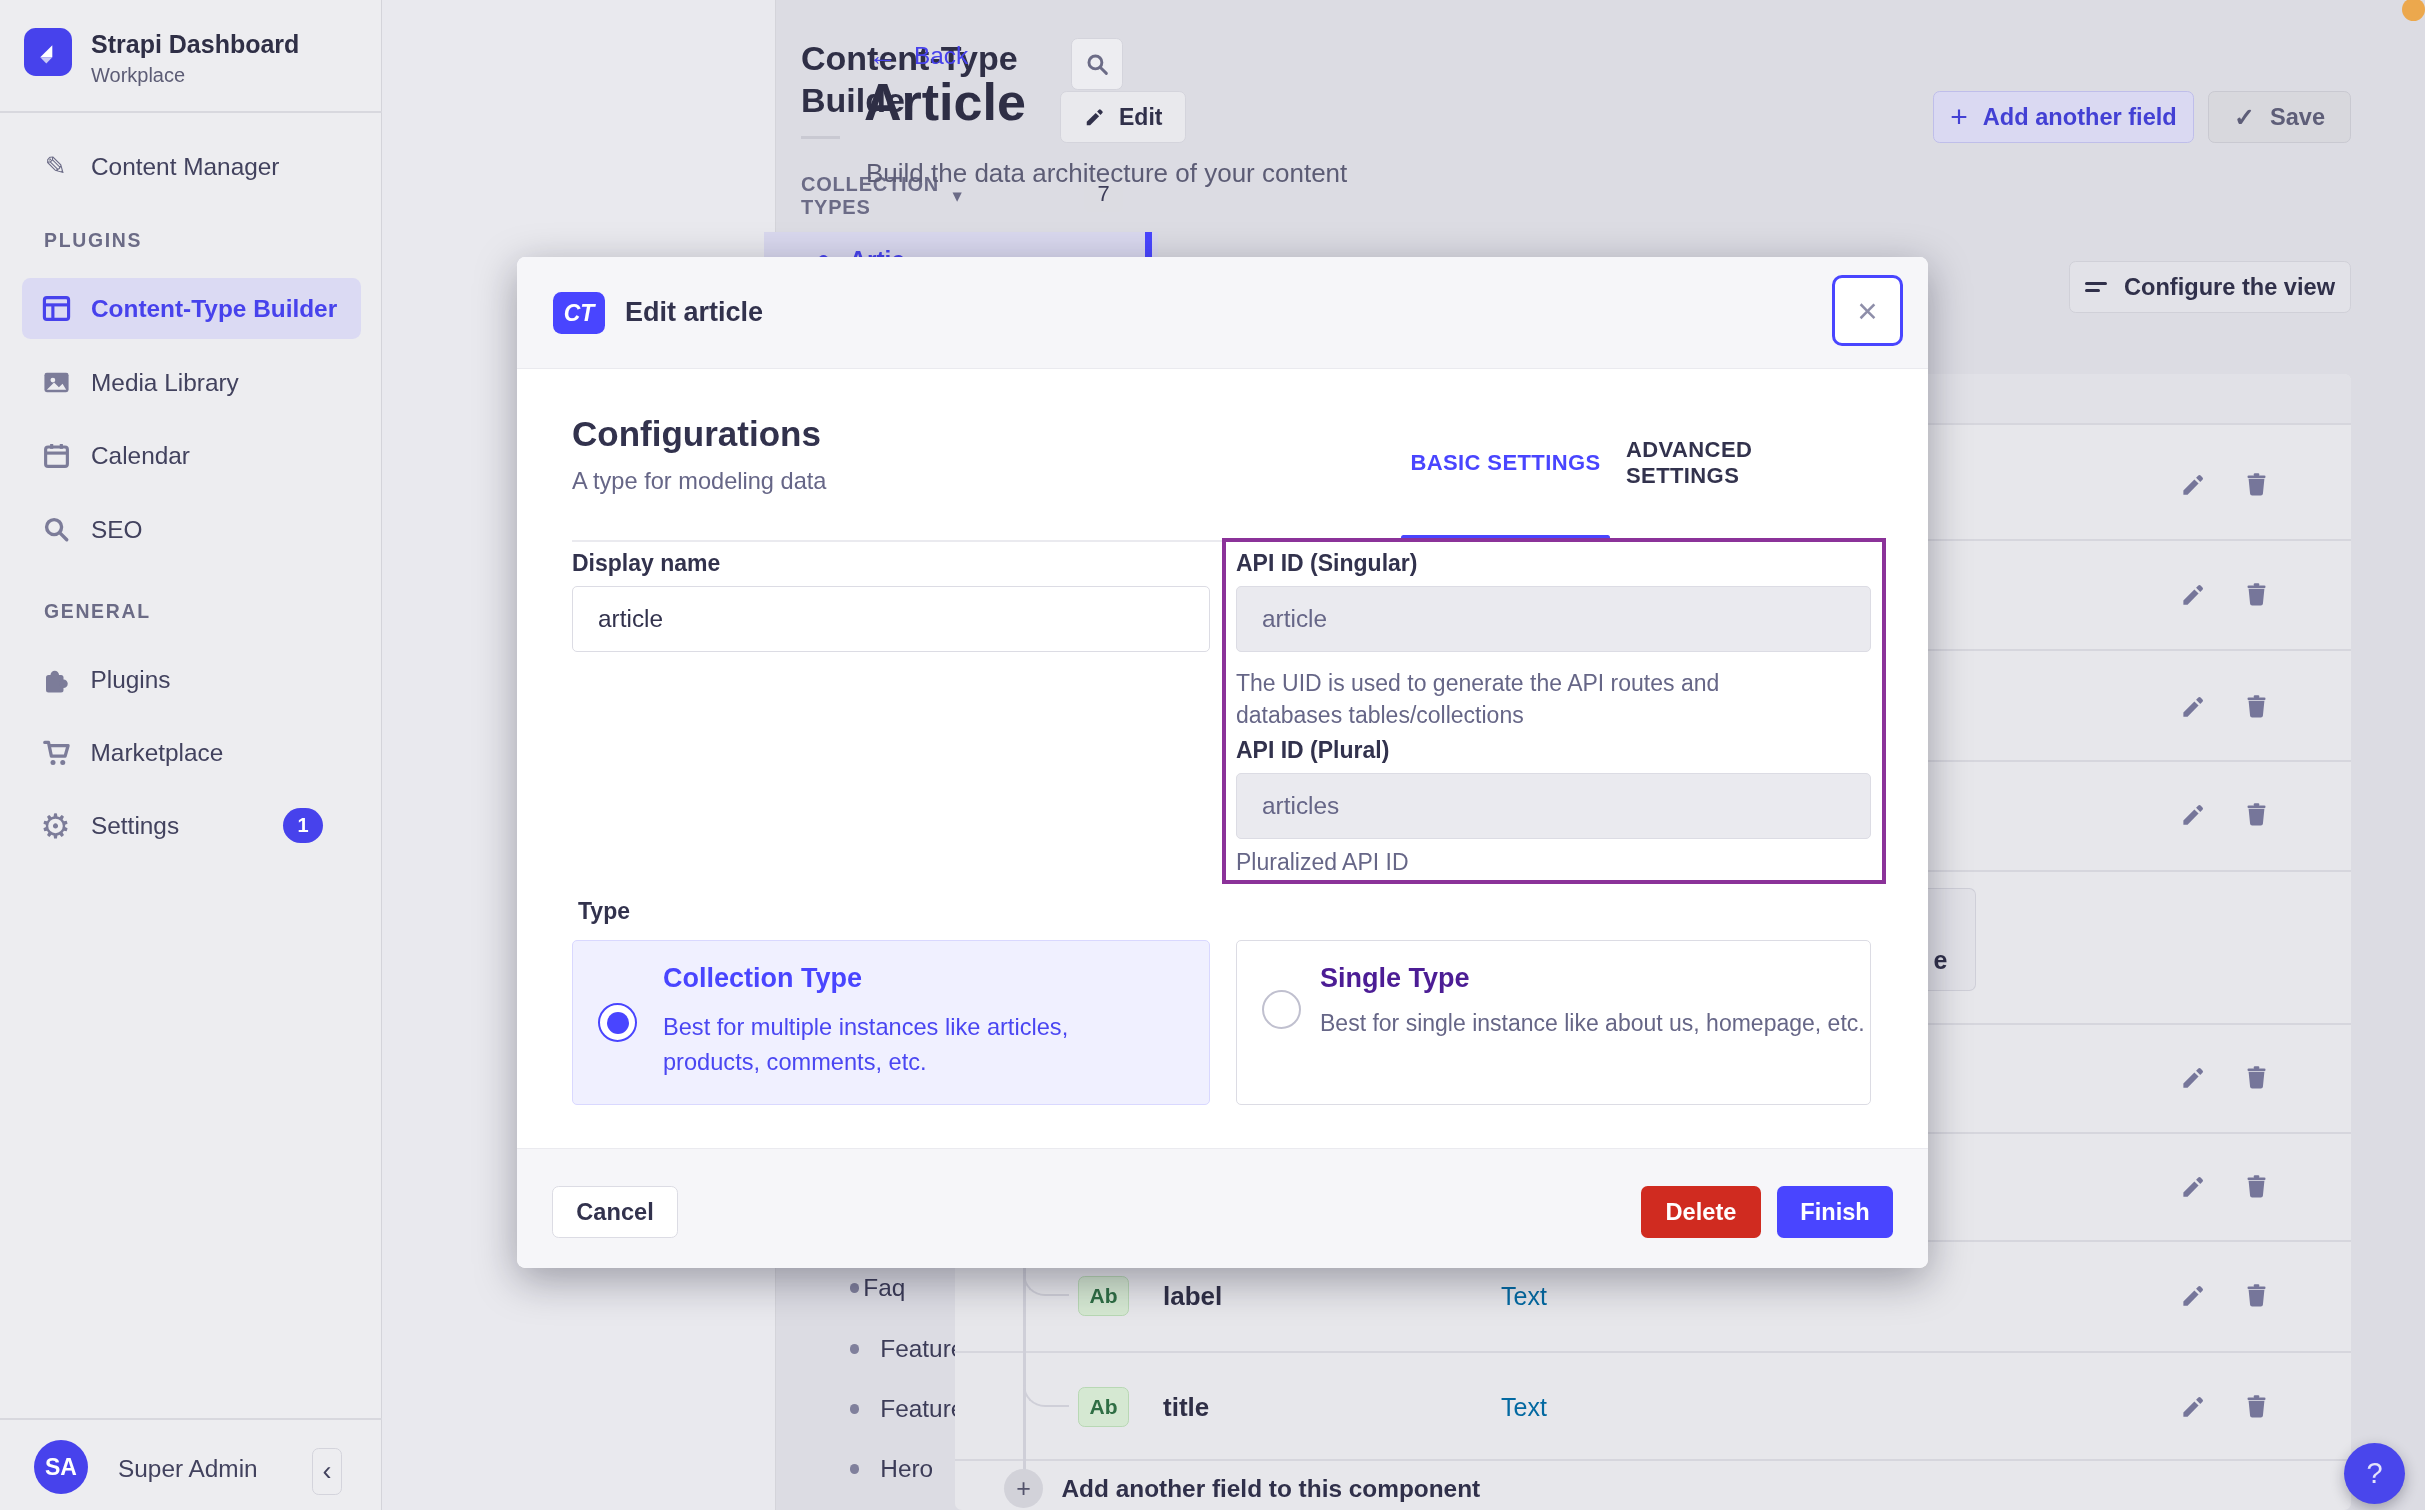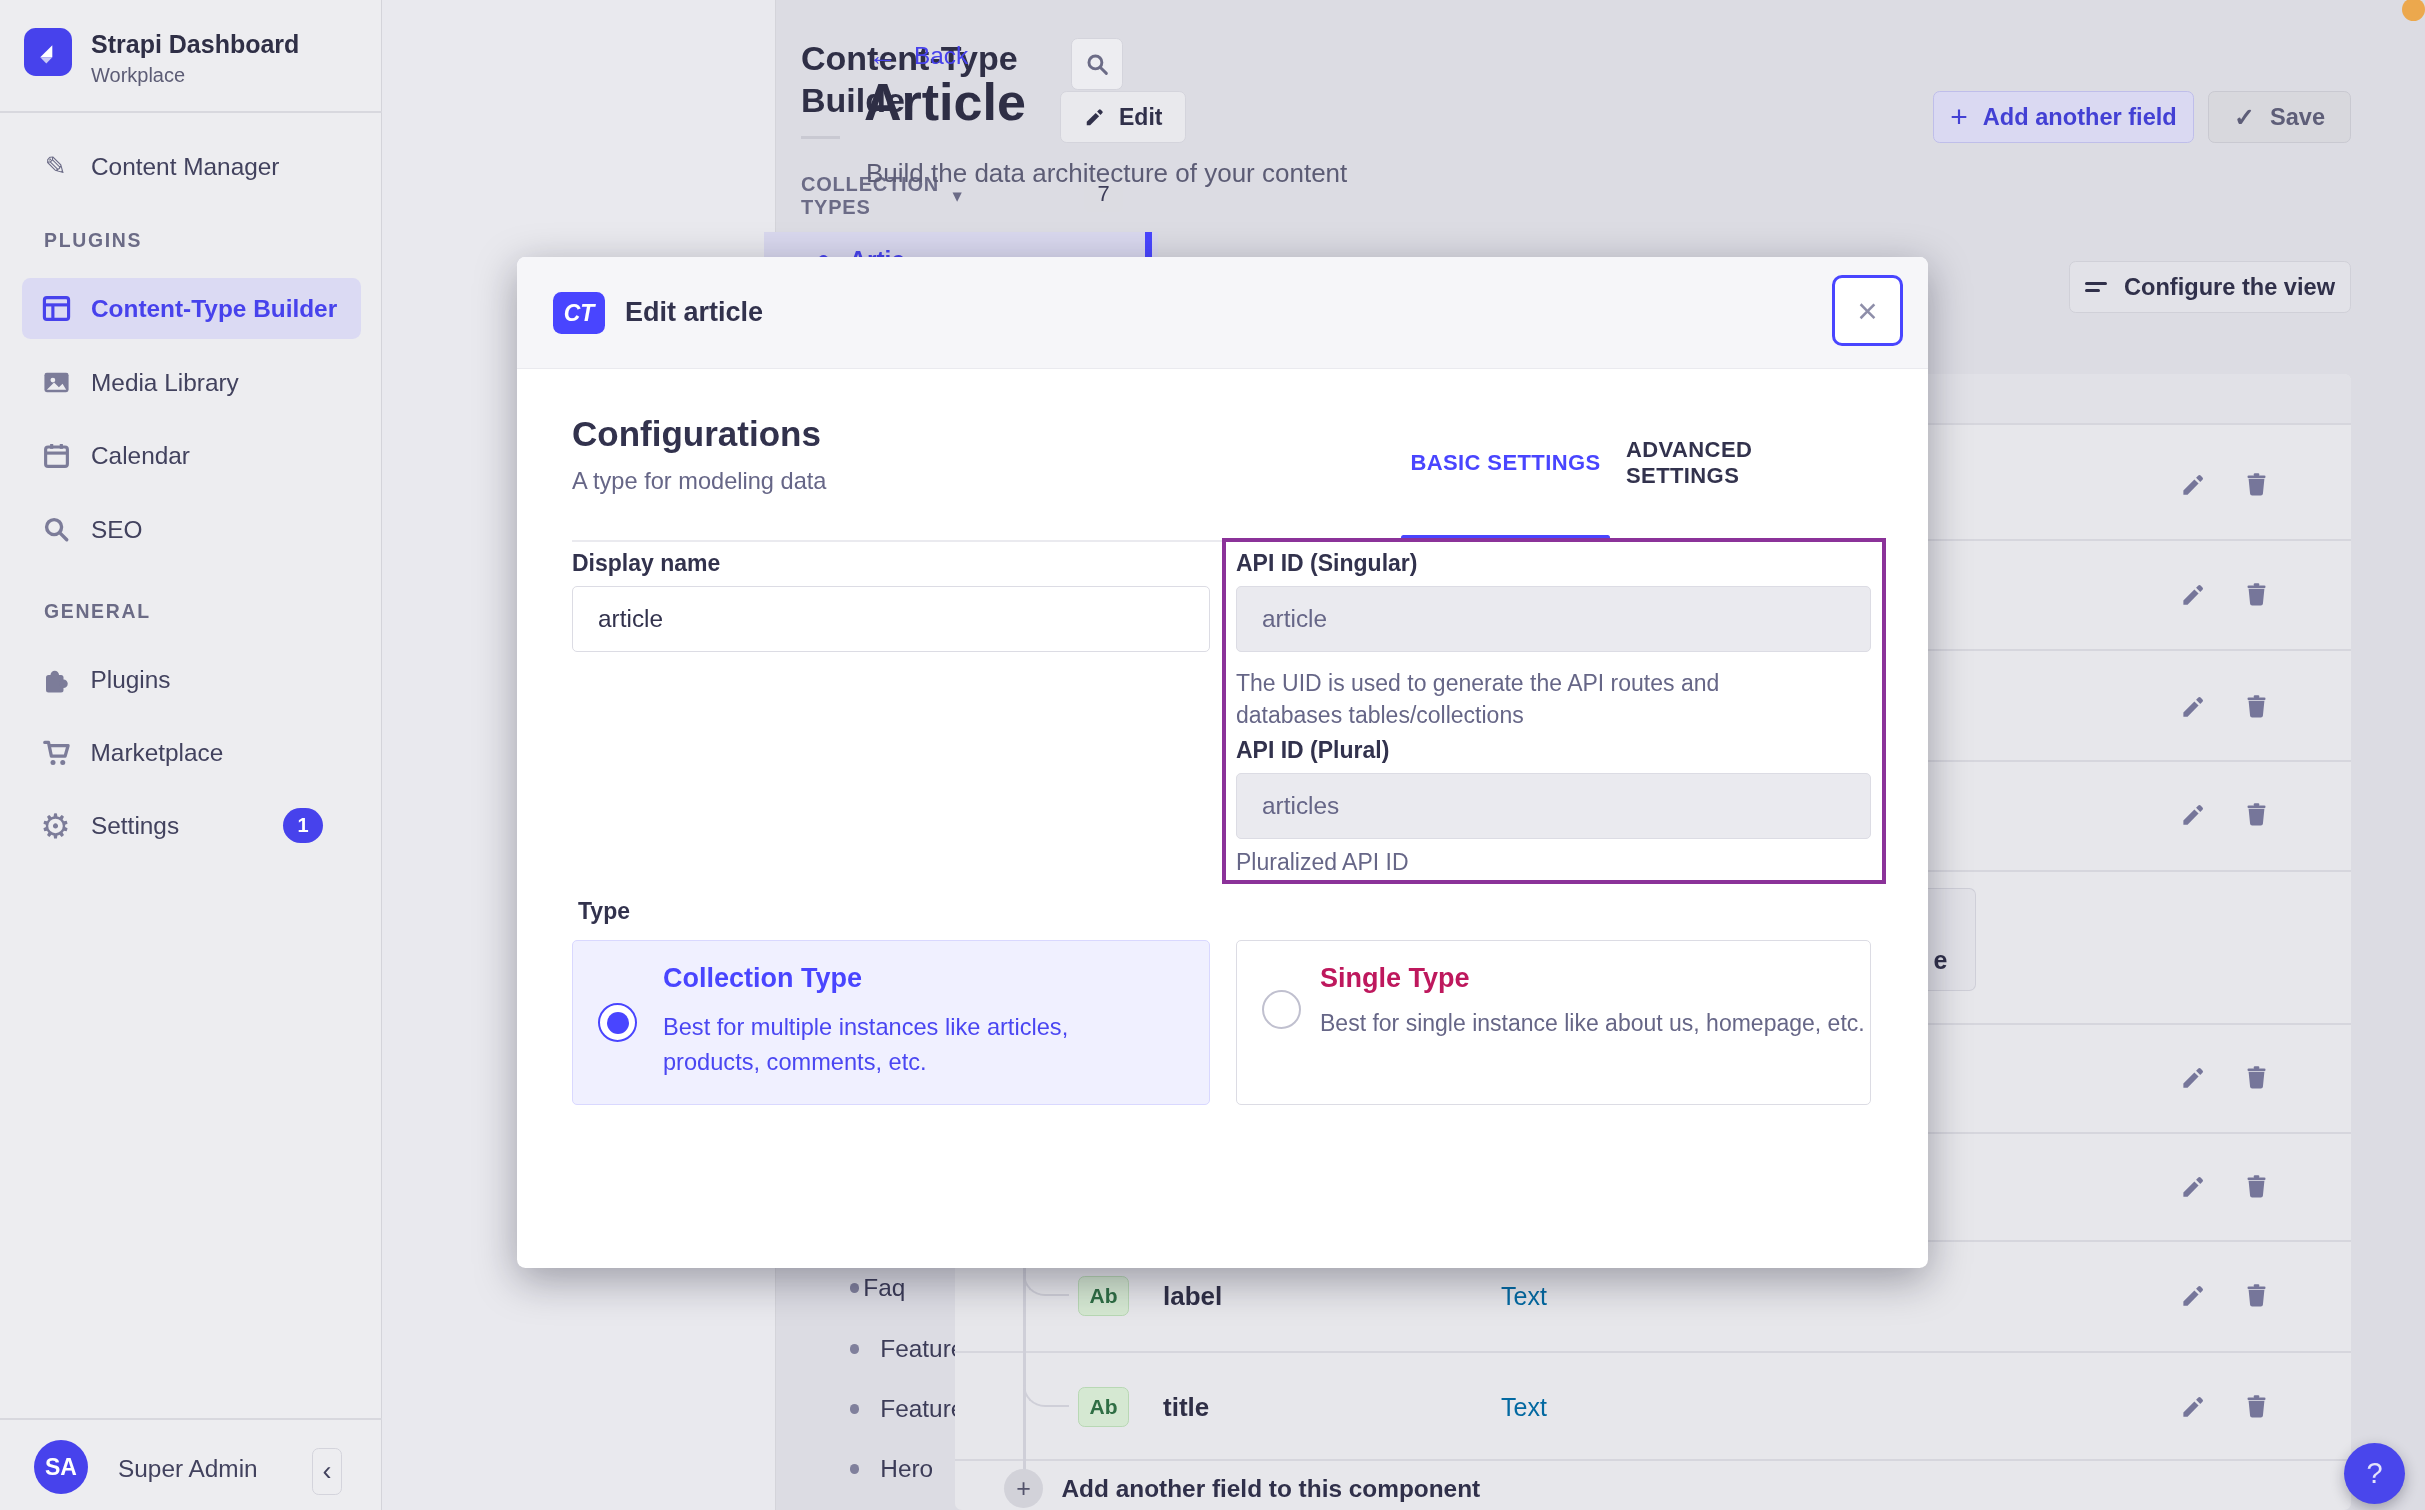--- a/index.html
+++ b/index.html
@@ -515,22 +515,27 @@
     <div class="a type-card" style="left:55px;top:683px;width:638px;height:165px;background:#f0f0ff;border:1.7px solid #d9d8ff;">
       <div class="a radio-outer ctr" style="left:25px;top:62px;width:39px;height:39px;border:2.5px solid #4945ff;">
         <span style="width:22px;height:22px;border-radius:50%;background:#4945ff;"></span>
       </div>
       <div class="a" style="left:90px;top:22px;font-size:27px;font-weight:bold;color:#4945ff;">Collection Type</div>
       <div class="a" style="left:90px;top:69px;width:489px;font-size:23.6px;line-height:35px;color:#4a46f2;">Best for multiple instances like articles, products, comments, etc.</div>
     </div>
 
     <div class="a type-card" style="left:719px;top:683px;width:635px;height:165px;background:#fff;border:1.7px solid #dcdce4;">
       <div class="a radio-outer" style="left:25px;top:49px;width:39px;height:39px;border:2.5px solid #c0c0cf;"></div>
-      <div class="a" style="left:83px;top:22px;font-size:27px;font-weight:bold;color:#be185d;">Single Type</div>
+      <div class="a" style="left:83px;top:22px;font-size:27px;font-weight:bold;color:#4c1d95;">Single Type</div>
       <div class="a" style="left:83px;top:69px;font-size:23px;color:#666687;white-space:nowrap;">Best for single instance like about us, homepage, etc.</div>
     </div>
 
+    <div id="modal-footer" class="a">
+      <div class="a ctr m-btn" style="left:35px;top:37px;width:126px;height:52px;background:#fff;border:1.7px solid #dcdce4;color:#32324d;">Cancel</div>
+      <div class="a ctr m-btn" style="left:1124px;top:37px;width:120px;height:52px;background:#d02b20;color:#fff;">Delete</div>
+      <div class="a ctr m-btn" style="left:1260px;top:37px;width:116px;height:52px;background:#4945ff;color:#fff;">Finish</div>
+    </div>
   </div>
 
   <div class="a" style="left:2402px;top:-2.5px;width:23px;height:23px;border-radius:50%;background:#eca84d;z-index:30;"></div>
 
 </div>
 
 
 </body></html>

